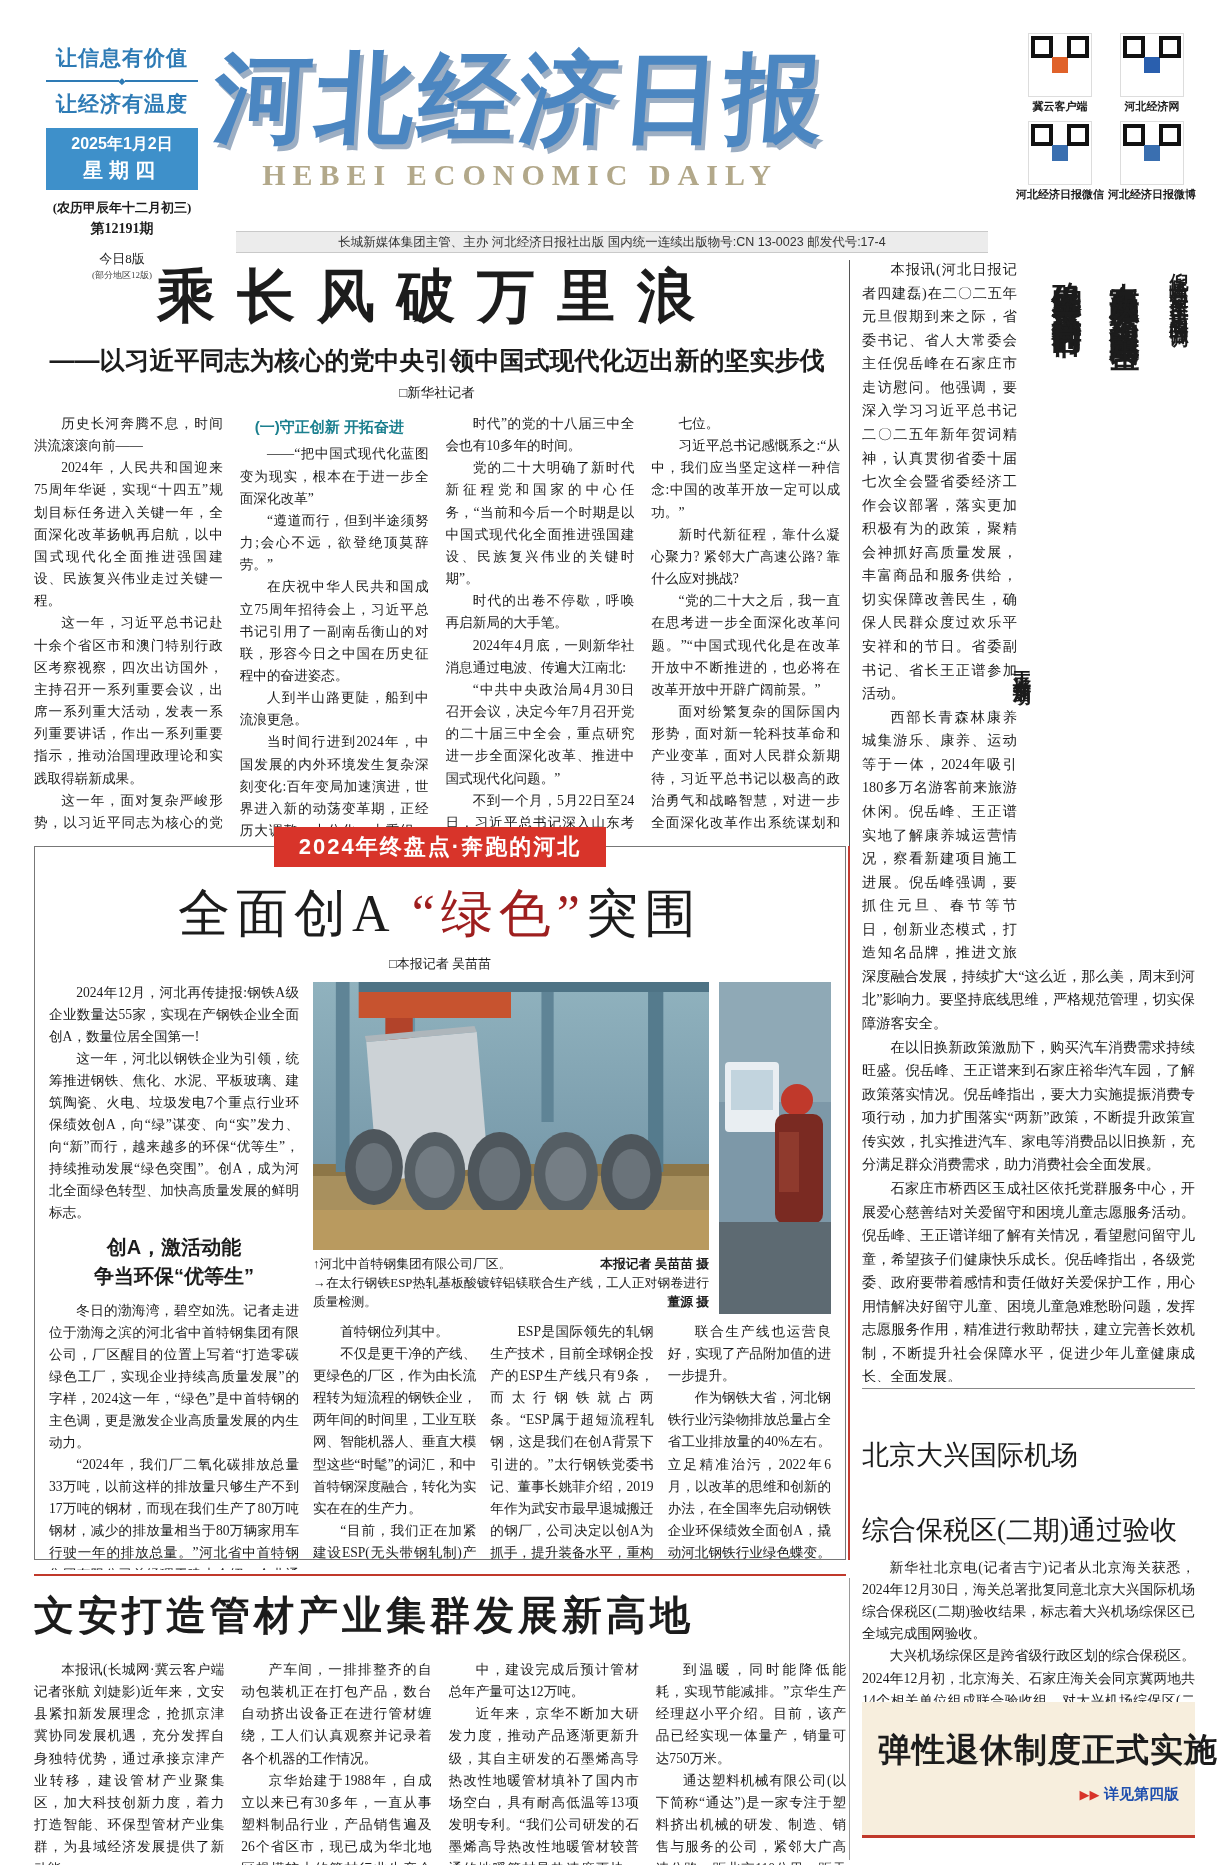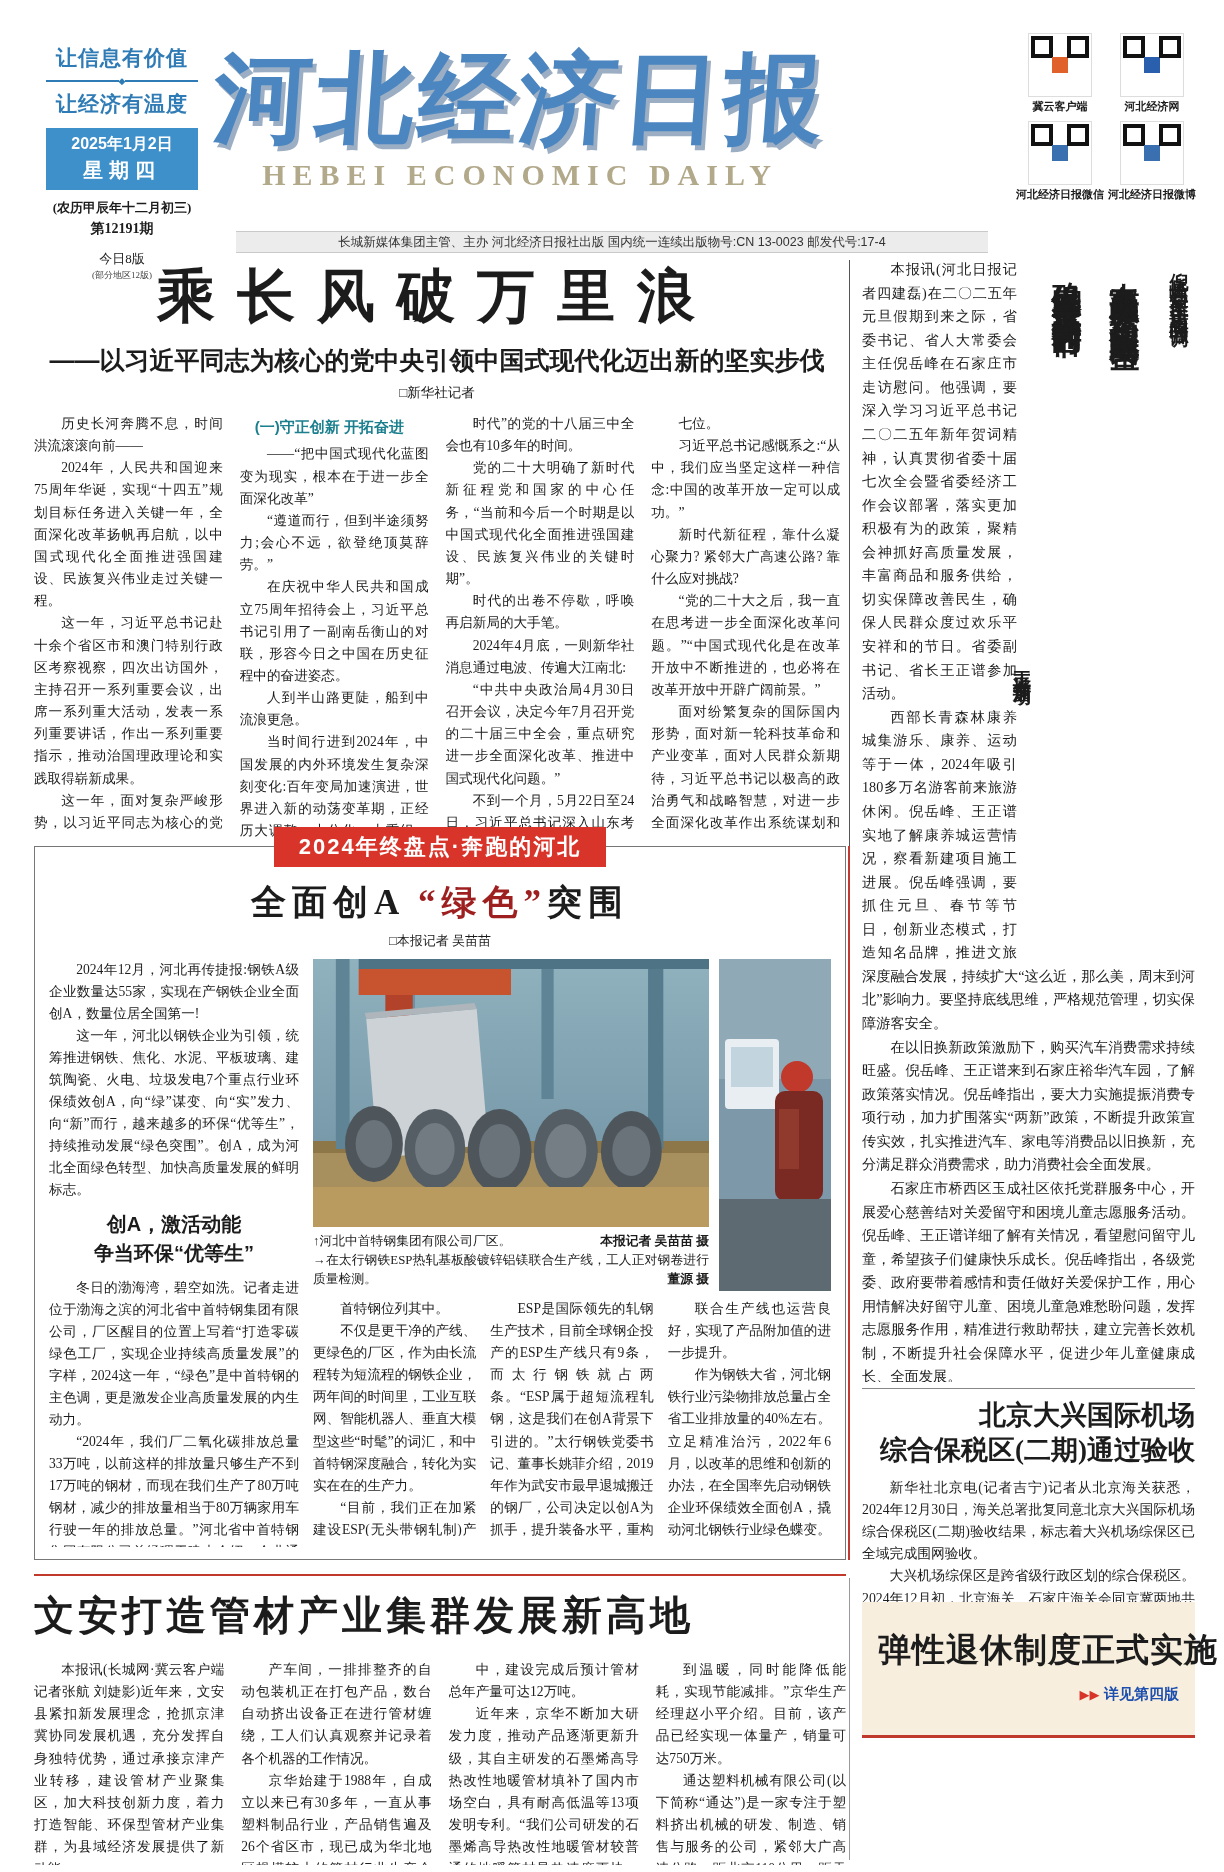--- a/index.html
+++ b/index.html
@@ -69,21 +69,21 @@
   .nyf-kicker { font-size:19px; font-weight:700; letter-spacing:4px; margin-block-end:14px; }
   .nyf-h1 { font-size:30px; font-weight:900; letter-spacing:3px; margin-block-end:8px; }
   .nyf-h2 { font-size:30px; font-weight:900; letter-spacing:3px; margin-block-end:6px; }
   .nyf-sub { font-size:18px; font-weight:700; letter-spacing:3px; margin-inline-start:398px; }
 
   
   .ca { position:absolute; left:34px; top:846px; width:812px; height:714px; border:1px solid #777; padding:0 14px; }
   .ca-banner { position:absolute; top:-20px; left:50%; transform:translateX(-50%); width:332px; height:40px;
         background:#d8342a; color:#fff; font-family:"Liberation Sans","DejaVu Sans",sans-serif;
         font-size:22px; font-weight:700; letter-spacing:2px; text-align:center; line-height:40px; white-space:nowrap; }
-  .ca-headline { margin-top:32px; text-align:center; font-size:35px; font-weight:700; letter-spacing:6px; white-space:nowrap; }
+  .ca-headline { margin-top:32px; text-align:center; font-size:52px; font-weight:400; letter-spacing:6px; white-space:nowrap; }
   .ca-headline .red { color:#9e1f1f; }
   .ca-byline { text-align:center; font-size:13px; margin-top:6px; }
   .ca-body { display:flex; gap:14px; margin-top:9px; height:588px; overflow:hidden; }
   .ca-col1 { width:250px; flex:none; font-size:13.6px; line-height:1.62; text-align:justify; overflow:hidden; }
   .ca-inset { text-align:center; font-family:"Liberation Sans","DejaVu Sans",sans-serif;
         font-size:20px; font-weight:900; line-height:1.45; margin:9px 0; }
   .ca-right { flex:1; position:relative; }
   .photo-main { width:calc(100% - 122px); height:268px; display:block; }
   .photo-side { position:absolute; right:0; top:0; width:112px; height:332px; display:block; }
   .cap-wrap { width:calc(100% - 122px); margin-top:5px; font-size:12.8px; line-height:1.5; }
@@ -92,25 +92,25 @@
   .cap2 b { position:absolute; right:0; bottom:0; }
   .ca-cols { display:flex; gap:14px; margin-top:8px; height:238px; overflow:hidden; }
 
   
   .wenan { position:absolute; left:34px; top:1574px; width:812px; border-top:2px solid #c0392b; padding-top:12px; }
   .wenan-headline { text-align:left; font-size:40px; font-weight:900; letter-spacing:4px; white-space:nowrap; }
   .wenan-cols { display:flex; gap:17px; margin-top:16px; height:206px; overflow:hidden; }
 
   
   .daxing { position:absolute; left:862px; top:1398px; width:333px; }
-  .dx-h { text-align:right; font-size:27px; font-weight:700; line-height:1.3; white-space:nowrap; }
+  .dx-h { text-align:left; font-size:27px; font-weight:400; line-height:1.3; white-space:nowrap;margin-top:40px; }
   .dx-body { margin-top:9px; font-size:13.8px; line-height:1.6; text-align:justify; height:246px; overflow:hidden; }
 
   
-  .retire-box { position:absolute; left:862px; top:1602px; width:333px; height:136px; background:#f7eedd;
+  .retire-box { position:absolute; left:862px; top:1702px; width:333px; height:136px; background:#f7eedd;
         border-bottom:3px solid #c0392b; padding:26px 16px 0; }
   .retire-title { text-align:center; font-size:33px; font-weight:900; letter-spacing:1px; white-space:nowrap; }
   .retire-link { text-align:right; margin-top:12px; font-family:"Liberation Sans","DejaVu Sans",sans-serif; }
   .retire-link .arr { color:#d8342a; font-size:13px; }
   .retire-link .txt { color:#1f4fae; font-size:15px; font-weight:700; }
 </style>
 </head>
 <body>
 
 <div class="page">

